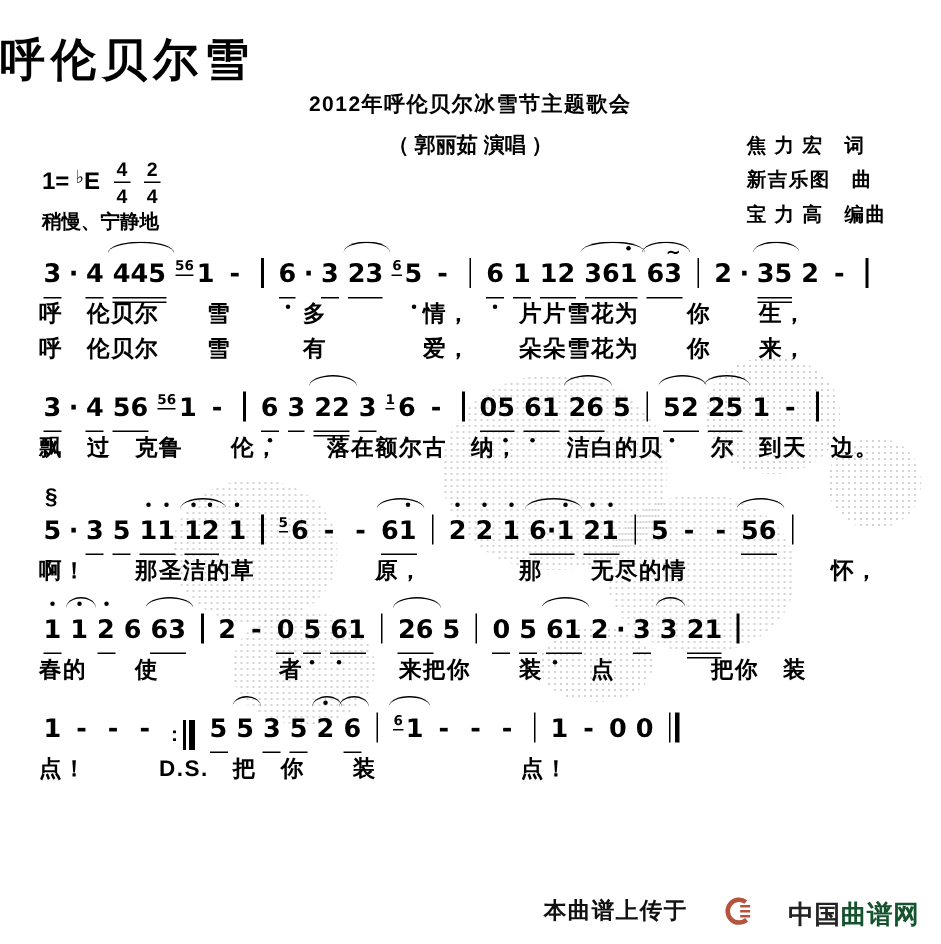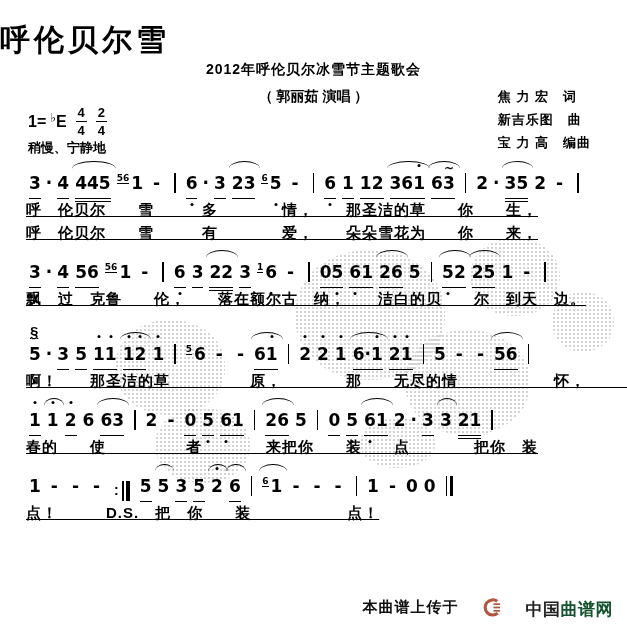--- a/index.html
+++ b/index.html
@@ -18,21 +18,21 @@
   .credits div { letter-spacing:1px; }
   .keyrow { position:absolute; left:28px; top:106px; font-size:16px; font-weight:bold; display:flex; align-items:center; }
   .keyrow .flat { font-size:12px; vertical-align:super; position:relative; top:-4px; margin-left:4px; }
   .ts { display:inline-flex; flex-direction:column; align-items:center; font-size:13px; line-height:1; margin-left:9px; font-weight:bold; }
   .ts .num { border-bottom:1.4px solid #000; padding:0 2px 2px; }
   .ts .den { padding-top:2px; }
   .tempo { position:absolute; left:28px; top:139px; font-size:13px; font-weight:bold; }
 
   
   #score { position:absolute; left:26px; right:18px; top:168px; }
-  .system { margin-bottom:13px; position:relative;text-decoration:underline; }
+  .system { margin-bottom:13px; position:relative; }
   .segno { font-size:15px; font-weight:bold; height:16px; margin-left:4px; }
   .notes-row { white-space:nowrap; line-height:30px; height:30px; }
   .cell {
     position:relative; display:inline-block; font-weight:bold; font-size:17px;
     font-family:"DejaVu Sans",sans-serif; margin:0 3px; vertical-align:baseline;
   }
   .cell.dash { margin:0 7px; }
   .cell.dot { margin:0 2px; }
   .u1 { border-bottom:1.6px solid #000; }
   .u2 { border-bottom:1.6px solid #000; }
@@ -104,21 +104,21 @@
       <div class="system">
         <div class="notes-row"><span class="cell u1"><span class="ch">3</span></span><span class="cell dot"><span class="ch">·</span></span><span class="cell u1"><span class="ch">4</span></span><span class="cell u2 a"><span class="ch">4</span><span class="ch">4</span><span class="ch">5</span></span><span class="cell"><span class="g">56</span><span class="ch">1</span></span><span class="cell dash"><span class="ch">-</span></span><span class="bar">
             <span class="thin"></span>
           </span><span class="cell u1"><span class="ch l">6</span></span><span class="cell dot"><span class="ch">·</span></span><span class="cell u1"><span class="ch">3</span></span><span class="cell u1 a"><span class="ch">2</span><span class="ch">3</span></span><span class="cell"><span class="g">6</span><span class="ch l">5</span></span><span class="cell dash"><span class="ch">-</span></span><span class="bar">
             <span class="thin"></span>
           </span><span class="cell u1"><span class="ch l">6</span></span><span class="cell u1"><span class="ch">1</span></span><span class="cell u1"><span class="ch">1</span><span class="ch">2</span></span><span class="cell u1 a"><span class="ch">3</span><span class="ch">6</span><span class="ch h">1</span></span><span class="cell u1 a"><span class="ch">6</span><span class="ch w">3</span></span><span class="bar">
             <span class="thin"></span>
           </span><span class="cell"><span class="ch">2</span></span><span class="cell dot"><span class="ch">·</span></span><span class="cell u2 a"><span class="ch">3</span><span class="ch">5</span></span><span class="cell"><span class="ch">2</span></span><span class="cell dash"><span class="ch">-</span></span><span class="bar">
             <span class="thin"></span>
           </span></div>
-        <div class="lyrics">呼　伦贝尔　　雪　　　多　　　　情，　　那圣洁的草　　你　　生，</div>
+        <div class="lyrics">呼　伦贝尔　　雪　　　多　　　　情，　　片片雪花为　　你　　生，</div>
         <div class="lyrics">呼　伦贝尔　　雪　　　有　　　　爱，　　朵朵雪花为　　你　　来，</div>
       </div>
       <div class="system">
         <div class="notes-row"><span class="cell u1"><span class="ch">3</span></span><span class="cell dot"><span class="ch">·</span></span><span class="cell u1"><span class="ch">4</span></span><span class="cell u1"><span class="ch">5</span><span class="ch">6</span></span><span class="cell"><span class="g">56</span><span class="ch">1</span></span><span class="cell dash"><span class="ch">-</span></span><span class="bar">
             <span class="thin"></span>
           </span><span class="cell u1"><span class="ch l">6</span></span><span class="cell u1"><span class="ch">3</span></span><span class="cell u2 a"><span class="ch">2</span><span class="ch">2</span></span><span class="cell u1"><span class="ch">3</span></span><span class="cell"><span class="g">1</span><span class="ch l">6</span></span><span class="cell dash"><span class="ch">-</span></span><span class="bar">
             <span class="thin"></span>
           </span><span class="cell u1"><span class="ch">0</span><span class="ch l">5</span></span><span class="cell u1"><span class="ch l">6</span><span class="ch">1</span></span><span class="cell u1 a"><span class="ch">2</span><span class="ch">6</span></span><span class="cell"><span class="ch">5</span></span><span class="bar">
             <span class="thin"></span>
           </span><span class="cell u1 a"><span class="ch l">5</span><span class="ch">2</span></span><span class="cell u1 a"><span class="ch">2</span><span class="ch">5</span></span><span class="cell"><span class="ch">1</span></span><span class="cell dash"><span class="ch">-</span></span><span class="bar">

